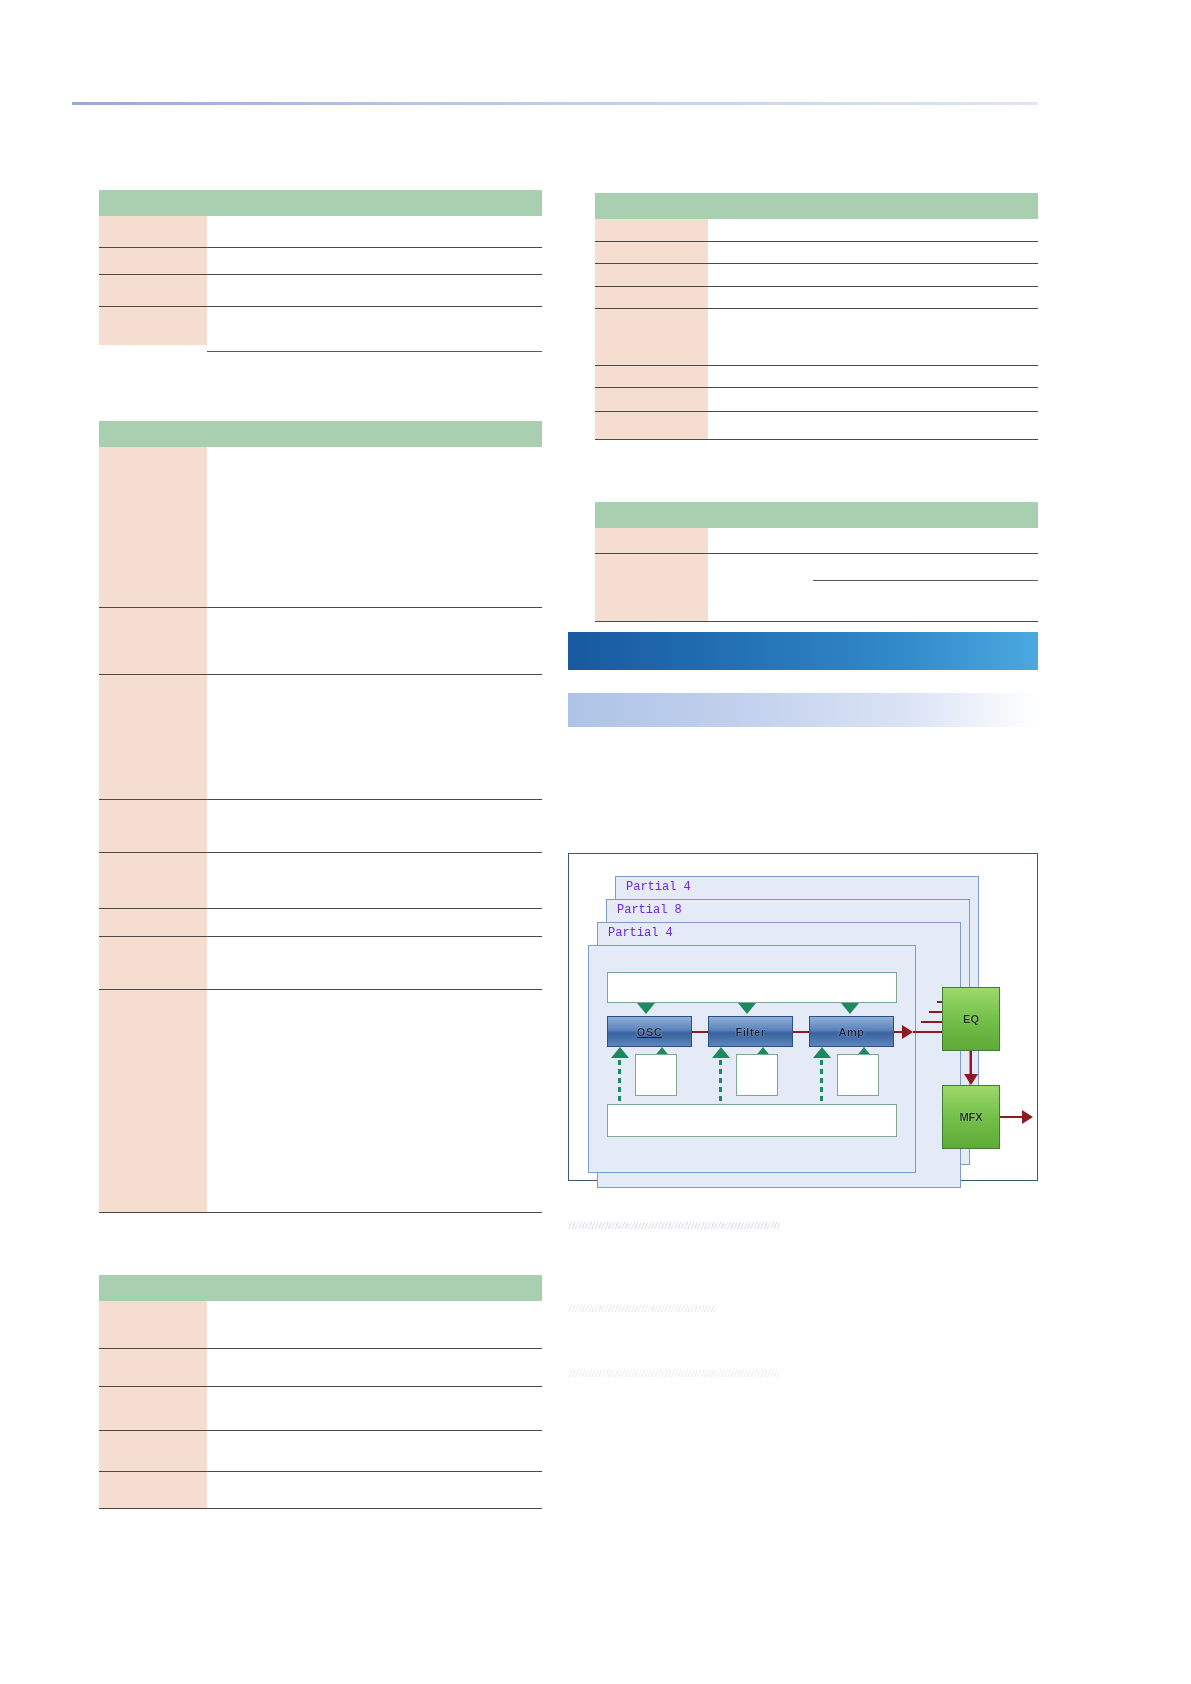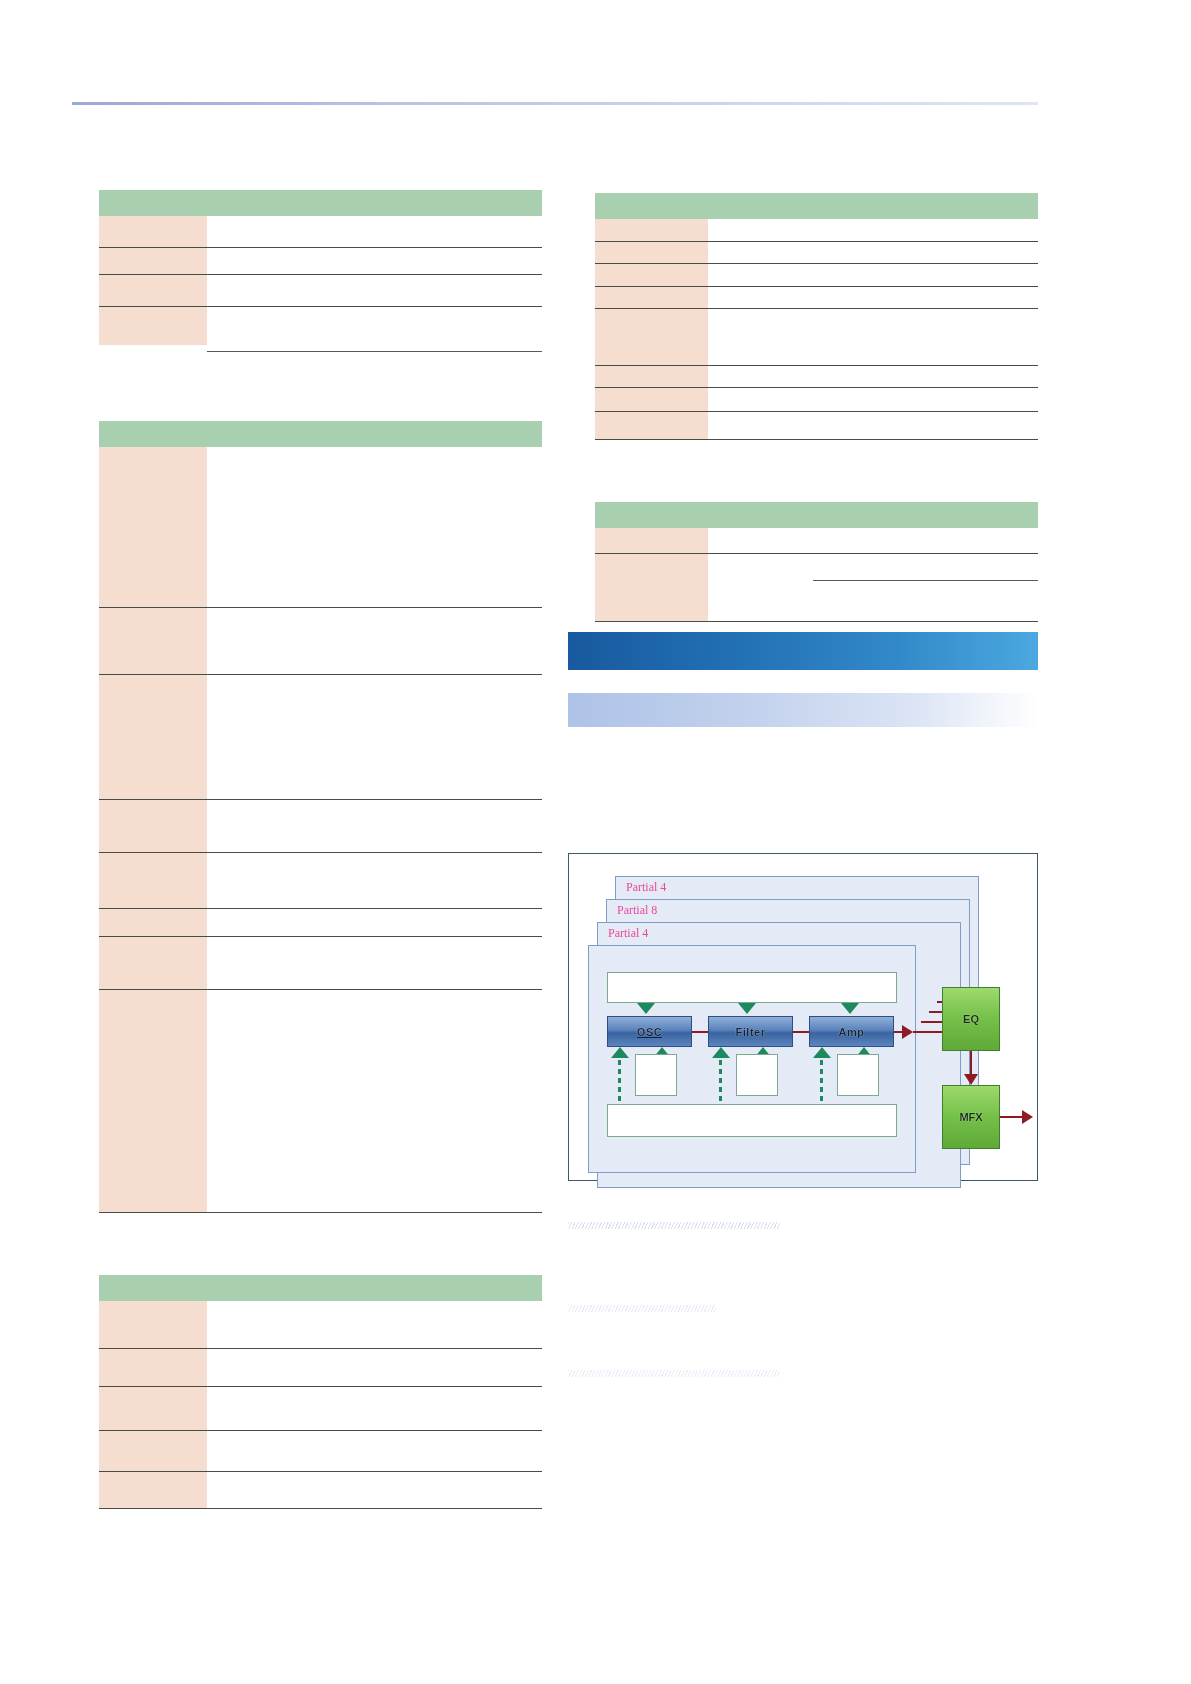--- a/index.html
+++ b/index.html
@@ -66,22 +66,22 @@
     box-sizing:border-box;
   }
   .partial-layer{
     position:absolute;
     border:1px solid #7e9cc5;
     background:#e4eaf6;
     box-sizing:border-box;
   }
   .partial-label{
     position:absolute;
-    font-size:12px;color:#ec4899;
-    font-family:Liberation Serif, serif;
+    font-size:12px;color:#6d28d9;
+    font-family:Liberation Mono, monospace;
   }
   .inner-panel{
     position:absolute;
     border:1px solid #7e9cc5;
     background:#e4eaf6;
     box-sizing:border-box;
   }
   .ctrl-strip{
     position:absolute;
     border:1px solid #7ea98c;

